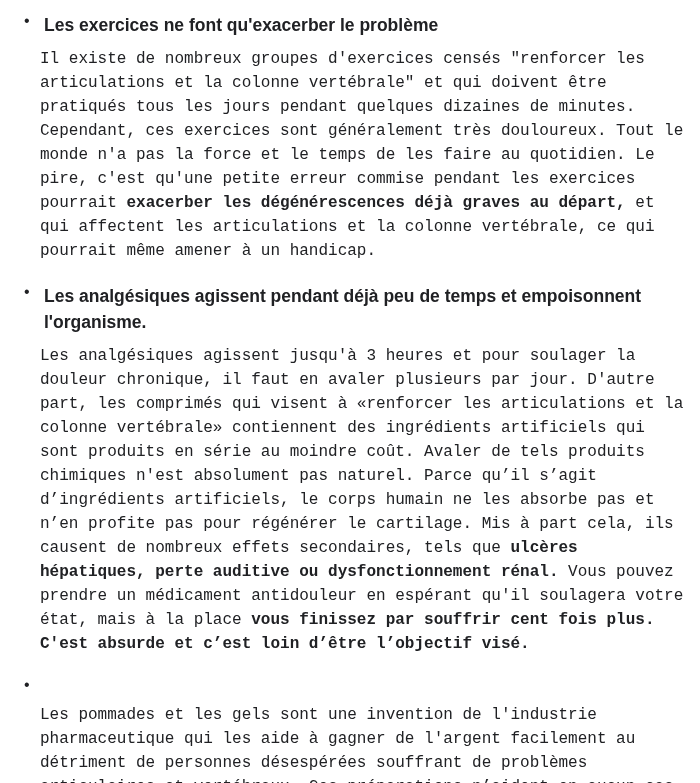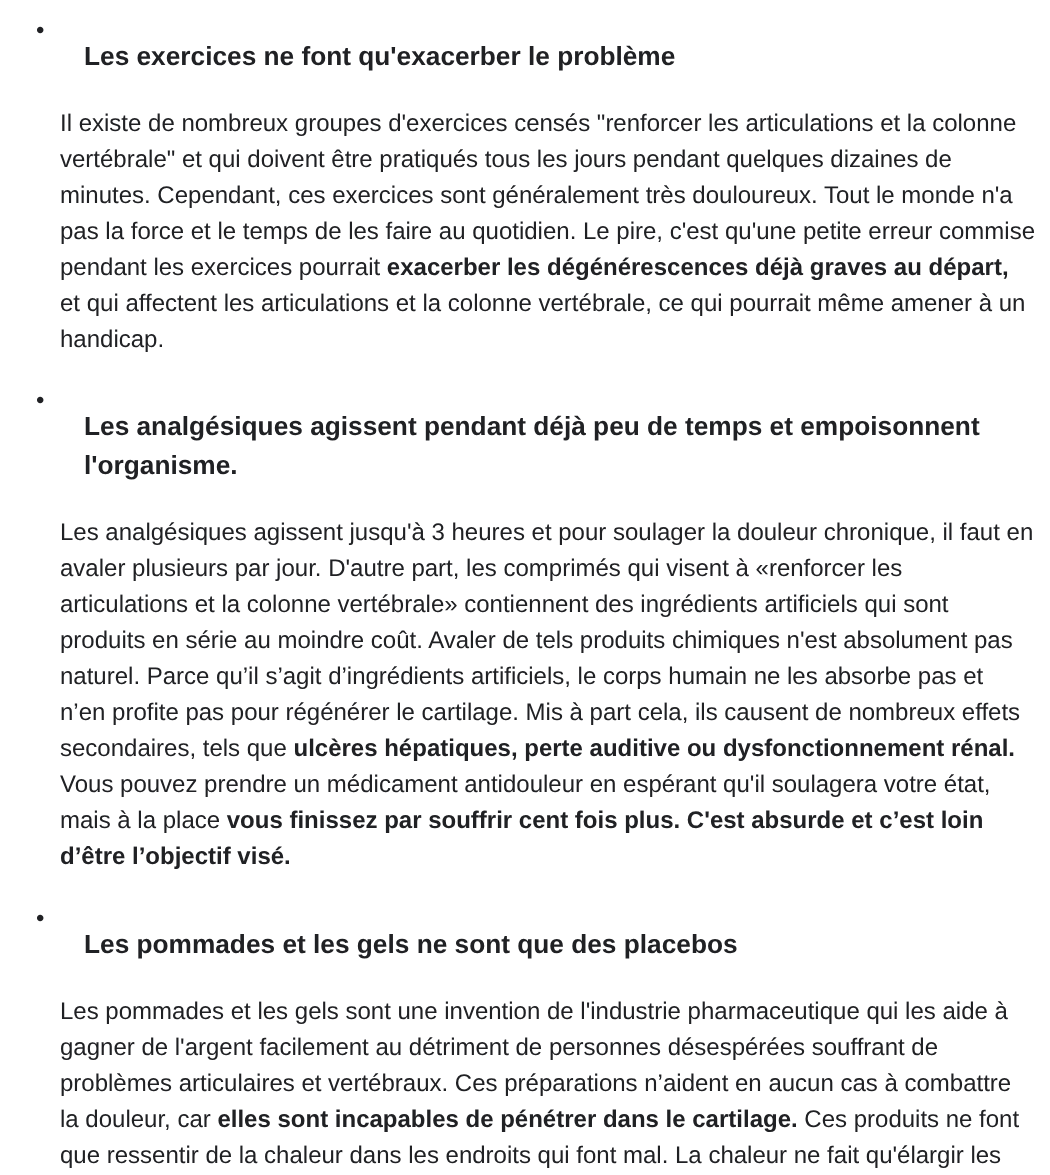--- a/index.html
+++ b/index.html
@@ -25,32 +25,33 @@
   }
   .bullet {
     flex: 0 0 16px;
     width: 16px;
     font-size: 16px;
     line-height: 26px;
     color: #202124;
     user-select: none;
   }
   .heading {
-    margin: 16px;
+    margin: 4px;
     font-size: 17.5px;
     font-weight: 700;
     line-height: 26px;
     color: #202124;
     letter-spacing: 0;
   }
   .para {
     margin: 5px 0 0 16px;
     font-size: 16px;
     line-height: 24px;
     color: #202124;
+    font-family: Liberation Mono, monospace;
   }
   .para strong { font-weight: 700; }
 </style>
 </head>
 <body>
 
 <div class="page">
 
   <div class="section">
     <div class="heading-row">
@@ -64,18 +65,17 @@
     <div class="heading-row">
       <span class="bullet">•</span>
       <h2 class="heading">Les analgésiques agissent pendant déjà peu de temps et empoisonnent l'organisme.</h2>
     </div>
     <p class="para">Les analgésiques agissent jusqu'à 3 heures et pour soulager la douleur chronique, il faut en avaler plusieurs par jour. D'autre part, les comprimés qui visent à «renforcer les articulations et la colonne vertébrale» contiennent des ingrédients artificiels qui sont produits en série au moindre coût. Avaler de tels produits chimiques n'est absolument pas naturel. Parce qu’il s’agit d’ingrédients artificiels, le corps humain ne les absorbe pas et n’en profite pas pour régénérer le cartilage. Mis à part cela, ils causent de nombreux effets secondaires, tels que <strong>ulcères hépatiques, perte auditive ou dysfonctionnement rénal.</strong> Vous pouvez prendre un médicament antidouleur en espérant qu'il soulagera votre état, mais à la place <strong>vous finissez par souffrir cent fois plus. C'est absurde et c’est loin d’être l’objectif visé.</strong></p>
   </div>
 
   <div class="section">
     <div class="heading-row">
       <span class="bullet">•</span>
-      <h2 class="heading">Les pommades et les gels ne sont que des placebos</h2>
     </div>
     <p class="para">Les pommades et les gels sont une invention de l'industrie pharmaceutique qui les aide à gagner de l'argent facilement au détriment de personnes désespérées souffrant de problèmes articulaires et vertébraux. Ces préparations n’aident en aucun cas à combattre la douleur, car <strong>elles sont incapables de pénétrer dans le cartilage.</strong> Ces produits ne font que ressentir de la chaleur dans les endroits qui font mal. La chaleur ne fait qu'élargir les capillaires et, à long terme, il ne fait qu'exacerber les maux et permet aux inflammations et dégénérescence de se développer. Par ailleurs, ils sont souvent agressifs pour la peau car ils provoquent de graves réactions allergiques, des irritations et des éruptions cutanées.</p>
   </div>
 
 </div>
 
 </body></html>

